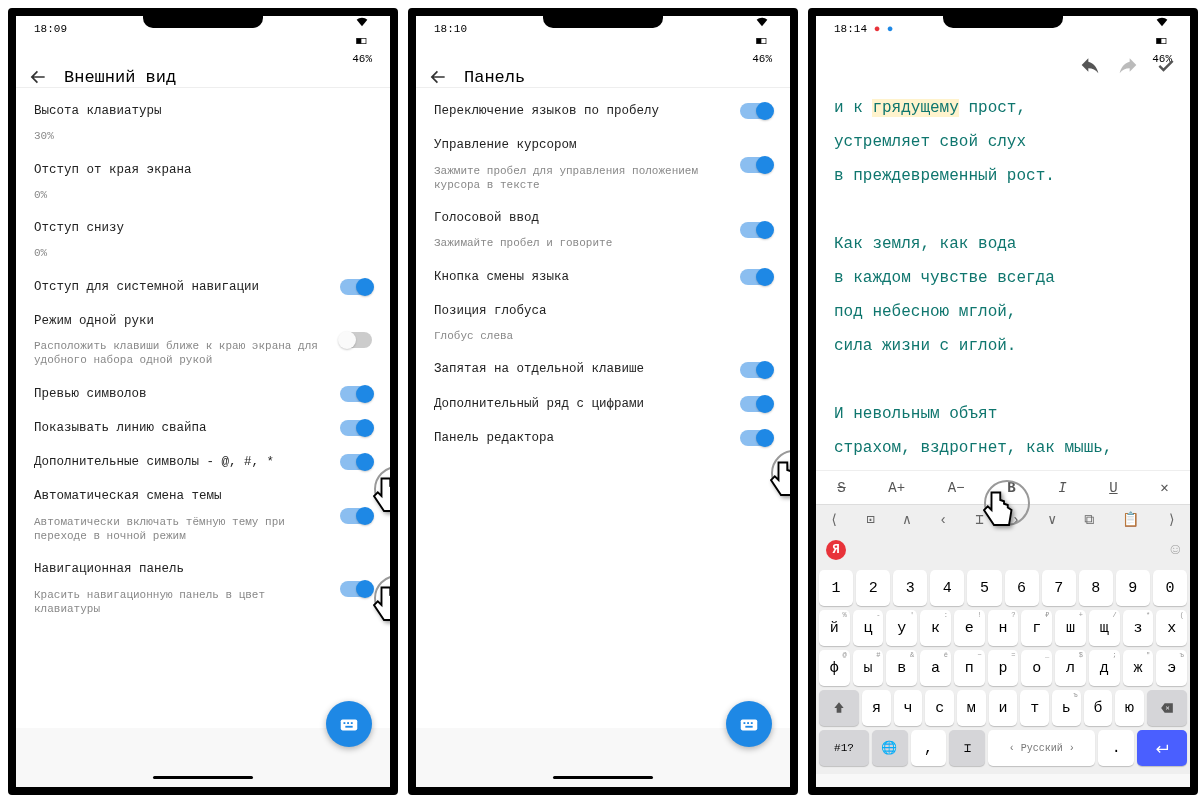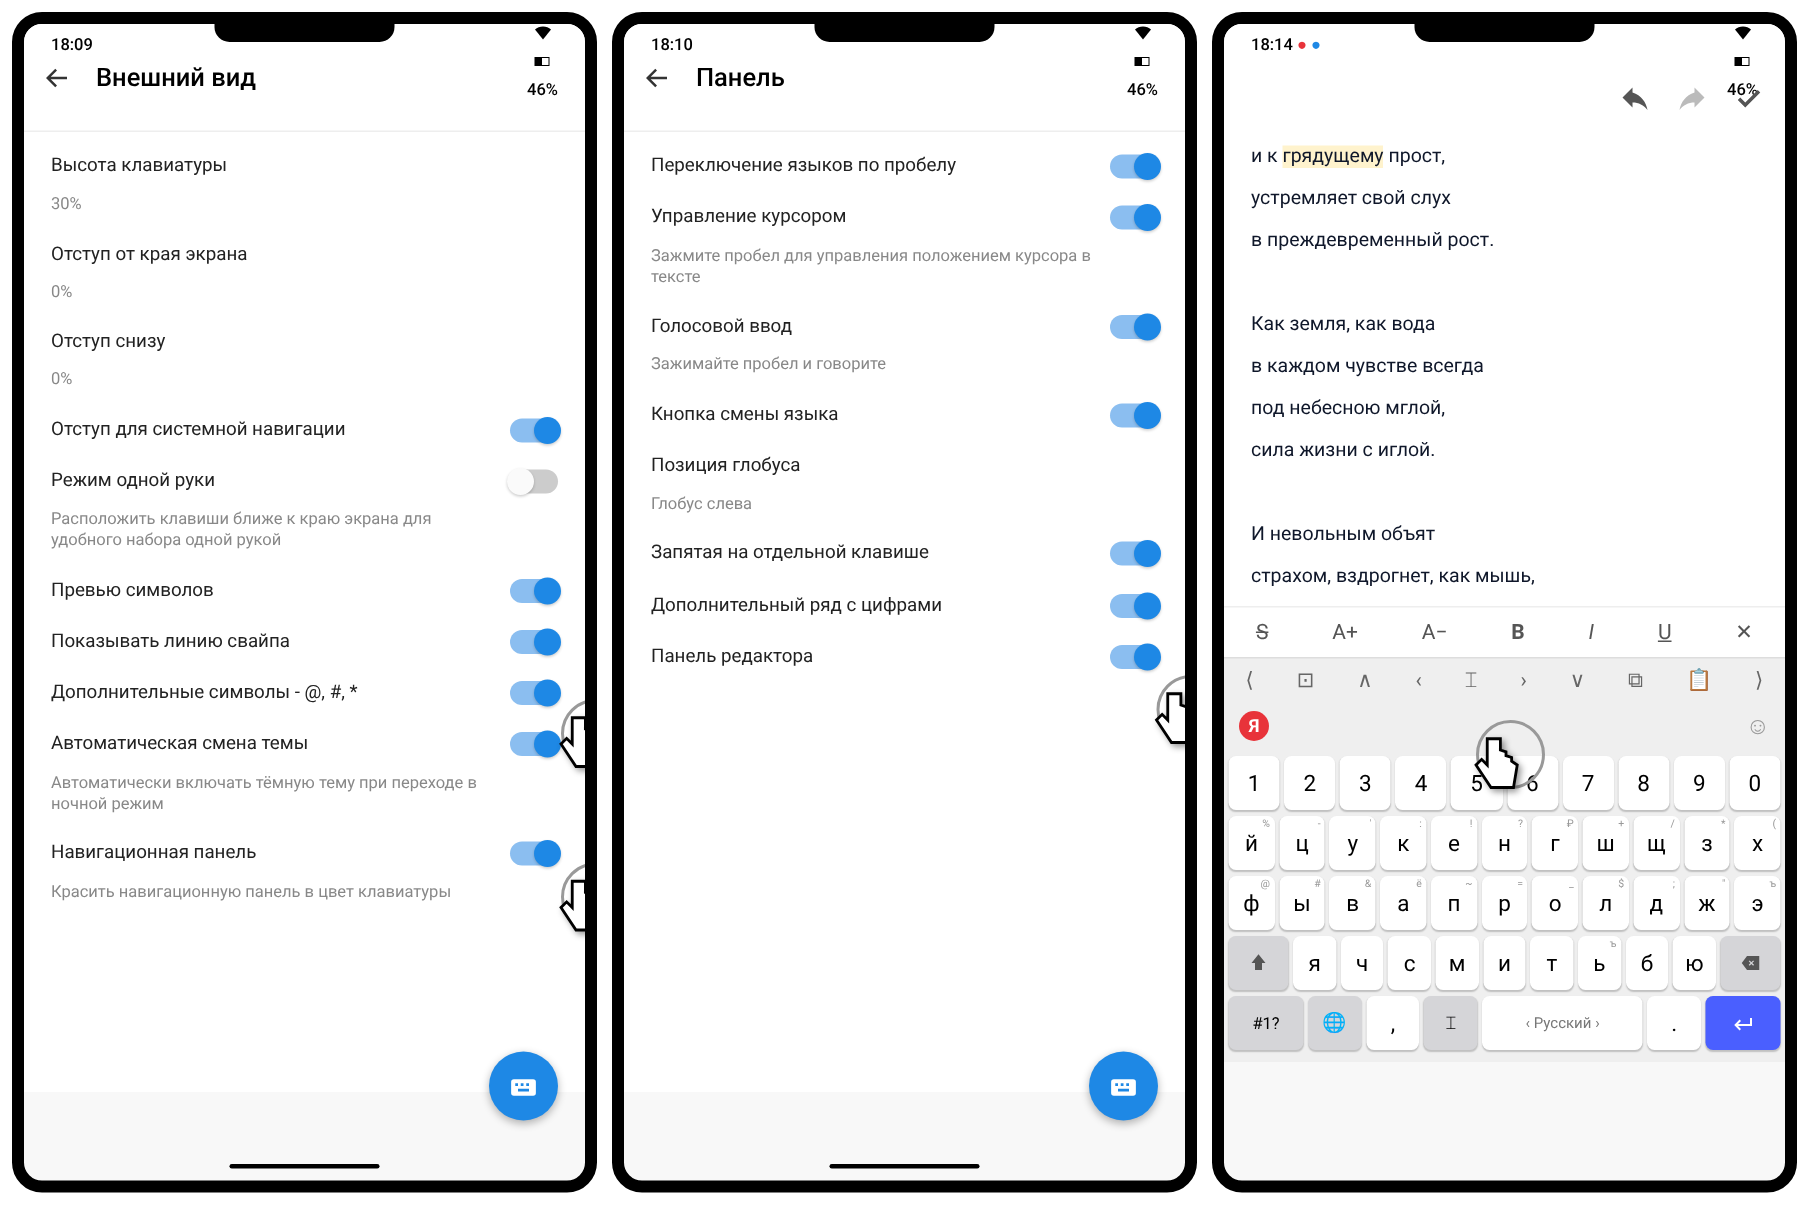--- a/index.html
+++ b/index.html
@@ -1,42 +1,42 @@
 <!DOCTYPE html>
 <html><head>
 <meta charset="utf-8">
 <style>
   * { box-sizing: border-box; margin: 0; padding: 0; }
   body { background: #fff; font-family: -apple-system, Roboto, sans-serif; display: flex; gap: 10px; padding: 8px; }
-  .phone { width: 390px; height: 787px; border: 8px solid #000; border-radius: 20px; background: #f8f8f8; position: relative; overflow: hidden; flex-shrink: 0; }
+  .phone { width: 390px; height: 787px; border: 8px solid #000; border-radius: 4px; background: #f8f8f8; position: relative; overflow: hidden; flex-shrink: 0; font-family: Liberation Mono, monospace; }
   .notch { position: absolute; top: 0; left: 50%; transform: translateX(-50%); width: 120px; height: 12px; background: #000; border-radius: 0 0 10px 10px; z-index: 100; }
   .statusbar { height: 26px; background: #fff; display: flex; justify-content: space-between; align-items: center; padding: 0 18px; font-size: 11px; font-weight: 500; }
   .sb-right { display: flex; align-items: center; gap: 4px; flex-direction: column; }
-  .header { height: 46px; background: #fff; display: flex; align-items: flex-start; padding: 0 12px; gap: 16px; border-bottom: 1px solid #eee; }
+  .header { height: 46px; background: #fff; display: flex; align-items: flex-end; padding: 0 12px; gap: 16px; border-bottom: 1px solid #eee; }
   .header-title { font-size: 17px; font-weight: 500; }
   .back-arrow { width: 20px; height: 20px; }
   .settings-list { padding: 6px 0; background: #fff; min-height: 640px; position: relative; }
-  .setting-row { display: flex; justify-content: space-between; padding: 9px 18px; }
+  .setting-row { display: flex; align-items: center; justify-content: space-between; padding: 9px 18px; }
   .setting-text { flex: 1; padding-right: 8px; }
   .setting-title { font-size: 12.5px; color: #222; line-height: 1.3; }
   .setting-sub { font-size: 11px; color: #888; line-height: 1.3; margin-top: 10px; }
   .toggle { width: 32px; height: 16px; border-radius: 10px; position: relative; flex-shrink: 0; }
   .toggle.on { background: #8bbef0; }
   .toggle.on::after { content: ''; position: absolute; width: 18px; height: 18px; background: #1e88e5; border-radius: 50%; right: -2px; top: -1px; box-shadow: 0 1px 2px rgba(0,0,0,0.2); }
   .toggle.off { background: #ccc; }
   .toggle.off::after { content: ''; position: absolute; width: 18px; height: 18px; background: #fafafa; border-radius: 50%; left: -2px; top: -1px; box-shadow: 0 1px 2px rgba(0,0,0,0.2); }
   .fab { position: absolute; bottom: 40px; right: 18px; width: 46px; height: 46px; border-radius: 50%; background: #1e88e5; display: flex; align-items: center; justify-content: center; box-shadow: 0 2px 6px rgba(0,0,0,0.3); }
   .navbar { position: absolute; bottom: 8px; left: 50%; transform: translateX(-50%); width: 100px; height: 3px; background: #000; border-radius: 3px; }
   .cursor { position: absolute; width: 40px; height: 40px; z-index: 200; }
   .cursor svg { filter: drop-shadow(2px 2px 2px rgba(0,0,0,0.4)); }
   .cursor-ring { position: absolute; width: 46px; height: 46px; border: 2px solid #999; border-radius: 50%; z-index: 199; }
 
   
   .editor-header { height: 46px; background: #fff; display: flex; align-items: center; padding: 0 14px; gap: 18px; justify-content: flex-end; }
-  .editor-body { padding: 4px 18px; background: #fff; font-size: 13px; line-height: 2.0; color: #0f172a; }
+  .editor-body { padding: 4px 18px; background: #fff; font-size: 16px; line-height: 2.0; color: #0f766e; }
   .editor-body p { margin-bottom: 2px; }
   .highlight { background: #fff3cd; }
   .fmt-bar { display: flex; justify-content: space-around; align-items: center; height: 34px; background: #fff; border-top: 1px solid #eee; font-size: 14px; }
   .fmt-bar span { color: #555; }
   .kb-tool { display: flex; justify-content: space-around; align-items: center; height: 30px; background: #efefef; border-top: 1px solid #ddd; color: #666; font-size: 14px; }
   .kb-sug { display: flex; align-items: center; height: 32px; background: #efefef; padding: 0 10px; justify-content: space-between; }
   .ya-icon { width: 20px; height: 20px; background: #e8333a; border-radius: 50%; color: #fff; display: flex; align-items: center; justify-content: center; font-size: 12px; font-weight: bold; }
   .keyboard { background: #efefef; padding: 4px 3px; }
   .kb-row { display: flex; justify-content: center; gap: 3px; margin-bottom: 4px; }
   .key { background: #fff; border-radius: 5px; height: 36px; flex: 1; display: flex; align-items: center; justify-content: center; font-size: 15px; box-shadow: 0 1px 1px rgba(0,0,0,0.2); position: relative; }

